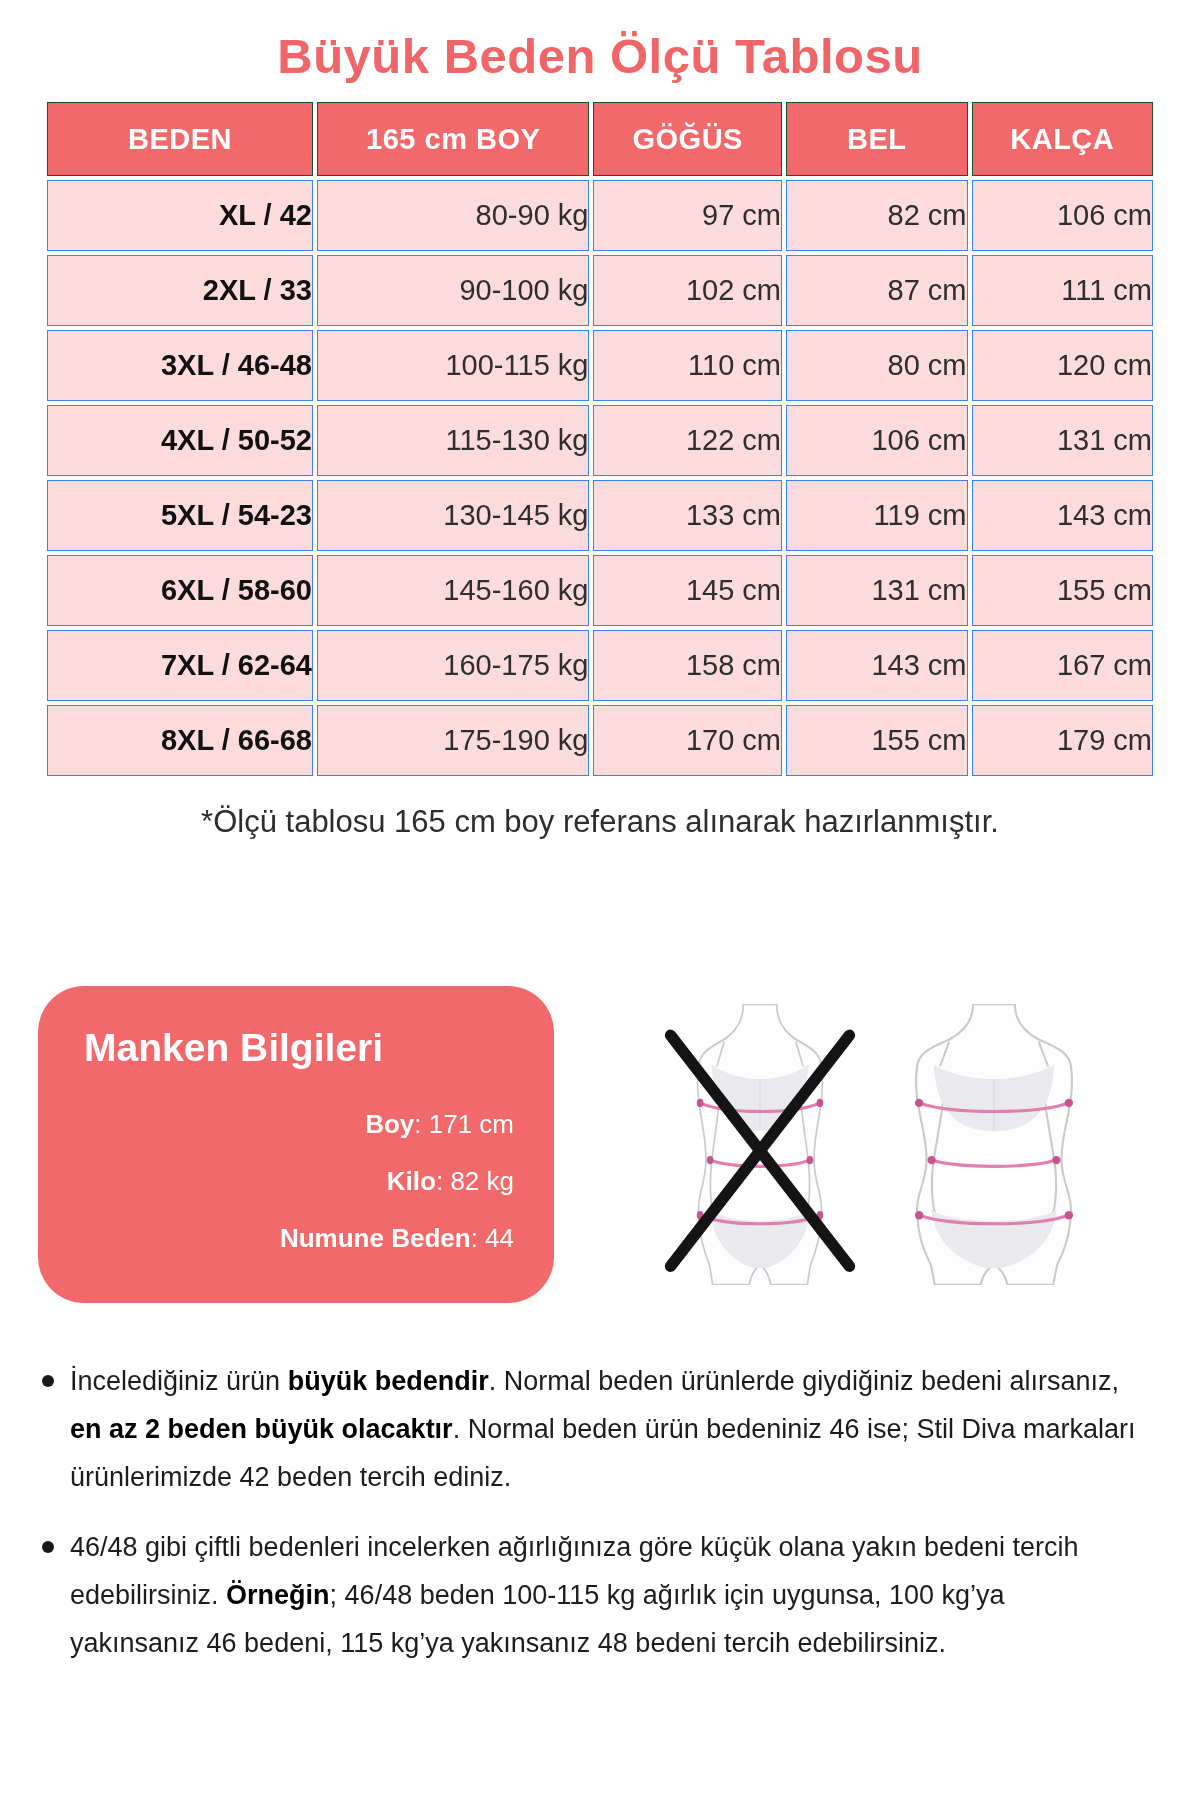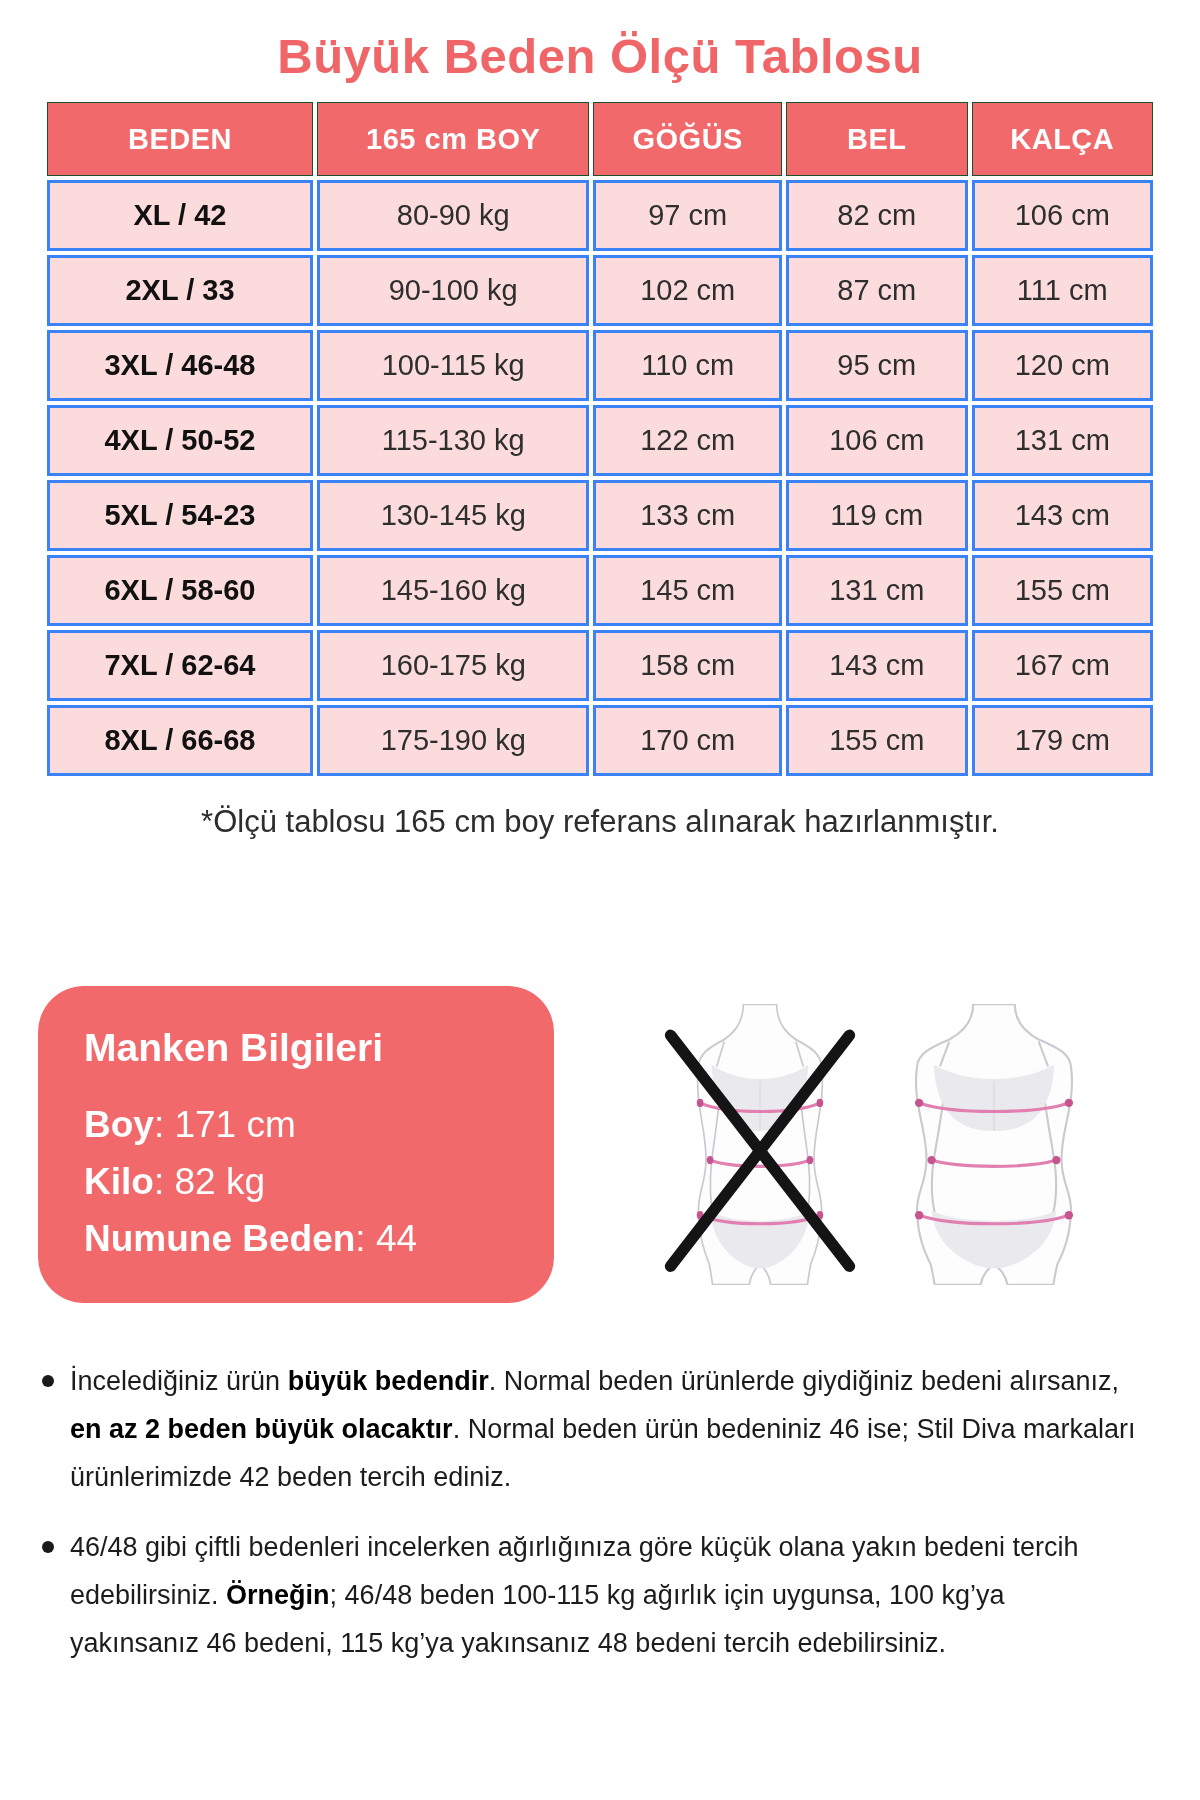--- a/index.html
+++ b/index.html
@@ -42,25 +42,25 @@
     font-weight: 700;
     font-size: 29px;
     letter-spacing: 0.5px;
     height: 74px;
     text-align: center;
     vertical-align: middle;
     border: 1px solid #14532d;
   }
   table.size-table td {
     background: #fbdbdb;
-    border: 3px solid #3b82f6;
+    border: 1px solid #3b82f6;
     font-size: 29px;
     color: #2e2e2e;
     height: 71px;
-    text-align: center;
+    text-align: right;
     vertical-align: middle;
   }
   table.size-table td.size-col {
     font-weight: 700;
     color: #111;
   }
 
   .footnote {
     margin-top: 24px;
     text-align: center;
@@ -81,23 +81,24 @@
     border-radius: 46px;
     padding: 40px 40px 36px 46px;
     color: #ffffff;
   }
   .model-title {
     font-size: 39px;
     font-weight: 700;
     margin-bottom: 26px;
   }
   .model-line {
-    font-size: 37px;
+    font-size: 26px;
     line-height: 57px;
     white-space: nowrap;
+    text-align: right;
   }
   .model-line b { font-weight: 700; }
 
   .figures {
     flex: 1;
     display: flex;
     justify-content: center;
     align-items: center;
     gap: 26px;
     padding-left: 60px;
@@ -164,21 +165,21 @@
           <td class="size-col">2XL / 33</td>
           <td>90-100 kg</td>
           <td>102 cm</td>
           <td>87 cm</td>
           <td>111 cm</td>
         </tr>
         <tr>
           <td class="size-col">3XL / 46-48</td>
           <td>100-115 kg</td>
           <td>110 cm</td>
-          <td>95 cm</td>
+          <td>80 cm</td>
           <td>120 cm</td>
         </tr>
         <tr>
           <td class="size-col">4XL / 50-52</td>
           <td>115-130 kg</td>
           <td>122 cm</td>
           <td>106 cm</td>
           <td>131 cm</td>
         </tr>
         <tr>

